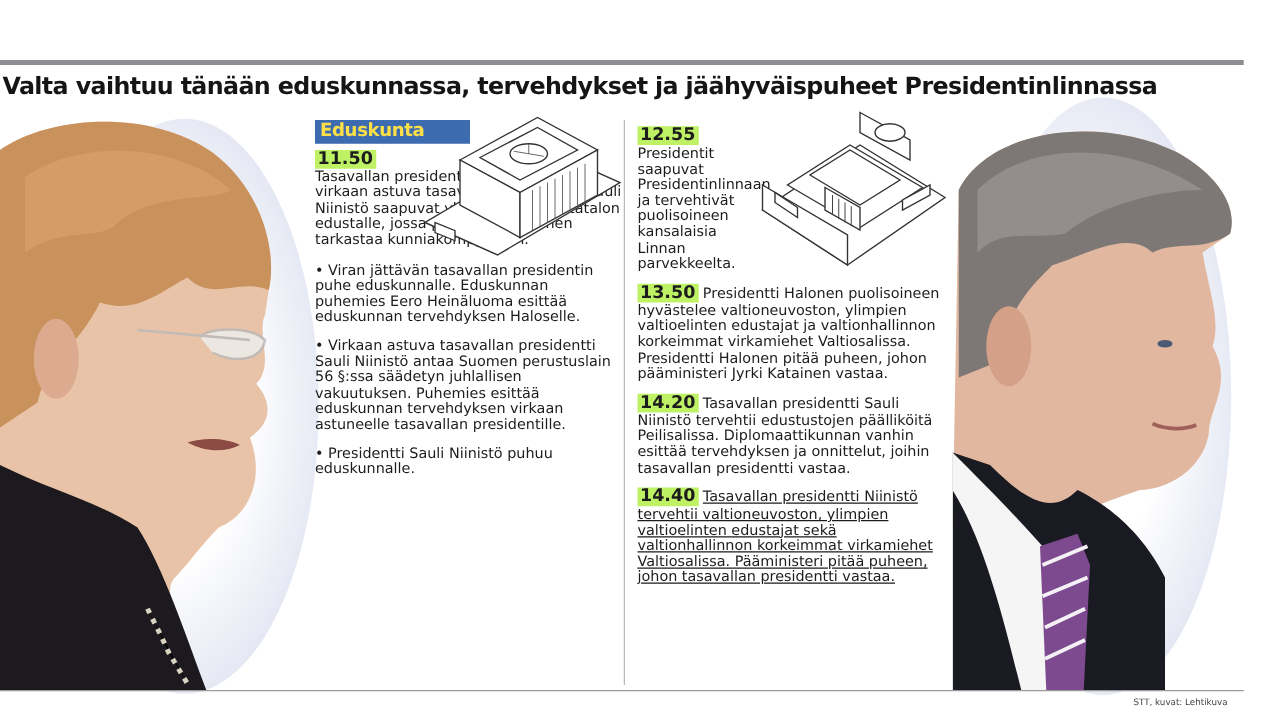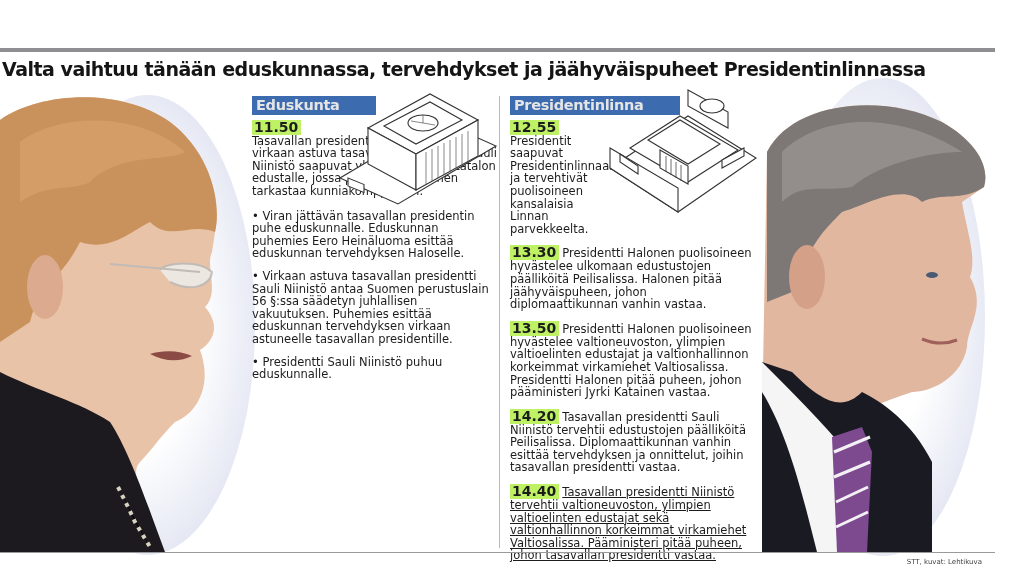--- a/index.html
+++ b/index.html
@@ -11,21 +11,21 @@
   .oval{position:absolute;border-radius:50%;background:radial-gradient(ellipse at 40% 50%,#ffffff 40%,#e4e7f3 75%,#cdd3ea 100%);}
   .oval.left{left:40px;top:95px;width:215px;height:460px;}
   .oval.right{left:780px;top:78px;width:205px;height:478px;}
   .photo{position:absolute;overflow:hidden;}
   .photo.left{left:0;top:92px;width:225px;height:460px;}
   .photo.right{left:762px;top:92px;width:230px;height:460px;}
   .col{position:absolute;top:96px;font-size:11.5px;line-height:12.6px;color:#1c1c1c;}
   .col.left{left:252px;width:245px;}
   .col.right{left:510px;width:245px;}
   .divider{position:absolute;left:499px;top:96px;width:1px;height:452px;background:#b8b8b8;}
-  .sect-head{display:inline-block;background:#3d6bb0;color:#e5e5e5;font-weight:bold;font-size:14.5px;padding:3px 36px 3px 4px;letter-spacing:-0.3px;}
+  .sect-head{display:inline-block;background:#3d6bb0;color:#fde047;font-weight:bold;font-size:14.5px;padding:3px 36px 3px 4px;letter-spacing:-0.3px;}
   .time{display:inline-block;background:#bef264;font-weight:bold;font-size:14px;padding:0 3px 0 2px;margin-right:3px;line-height:15px;}
   .entry{margin-top:8px;}
   .entry p{margin:0;}
   .bullet{margin-top:9px;}
   .boldline{font-weight:bold;font-size:11.5px;}
   .building{position:absolute;}
 </style>
 </head>
 <body>
 
@@ -95,26 +95,22 @@
         <line x1="130" y1="45" x2="130" y2="77"></line>
       <line x1="85" y1="37" x2="85" y2="29"></line>
         <line x1="73" y1="35" x2="97" y2="39"></line>
     </g>
   </svg>
 </div>
 
 <div class="divider" data-name="column-divider"></div>
 
 <div class="col right" data-name="presidentinlinna-column">
-  <div class="sect-head" data-name="section-header-presidentinlinna">Presidentinlinna</div>
   <div class="entry" style="margin-top:5px;width:100px;" data-name="entry-1255">
     <p><span class="time" data-name="time-badge">12.55</span><span data-name="entry-text">Presidentit saapuvat Presidentinlinnaan ja tervehtivät puolisoineen kansalaisia Linnan parvekkeelta.</span></p>
-  </div>
-  <div class="entry" style="margin-top:10px;" data-name="entry-1330">
-    <p><span class="time" data-name="time-badge">13.30</span><span data-name="entry-text">Presidentti Halonen puolisoineen hyvästelee ulkomaan edustustojen päälliköitä Peilisalissa. Halonen pitää jäähyväispuheen, johon diplomaattikunnan vanhin vastaa.</span></p>
   </div>
   <div class="entry" style="margin-top:10px;" data-name="entry-1350">
     <p><span class="time" data-name="time-badge">13.50</span><span data-name="entry-text">Presidentti Halonen puolisoineen hyvästelee valtioneuvoston, ylimpien valtioelinten edustajat ja valtionhallinnon korkeimmat virkamiehet Valtiosalissa. Presidentti Halonen pitää puheen, johon pääministeri Jyrki Katainen vastaa.</span></p>
   </div>
   <div class="entry" style="margin-top:10px;" data-name="entry-1420">
     <p><span class="time" data-name="time-badge">14.20</span><span data-name="entry-text">Tasavallan presidentti Sauli Niinistö tervehtii edustustojen päälliköitä Peilisalissa. Diplomaattikunnan vanhin esittää tervehdyksen ja onnittelut, joihin tasavallan presidentti vastaa.</span></p>
   </div>
   <div class="entry" style="margin-top:10px;text-decoration:underline;" data-name="entry-1440">
     <p><span class="time" data-name="time-badge">14.40</span><span data-name="entry-text">Tasavallan presidentti Niinistö tervehtii valtioneuvoston, ylimpien valtioelinten edustajat sekä valtionhallinnon korkeimmat virkamiehet Valtiosalissa. Pääministeri pitää puheen, johon tasavallan presidentti vastaa.</span></p>
   </div>

